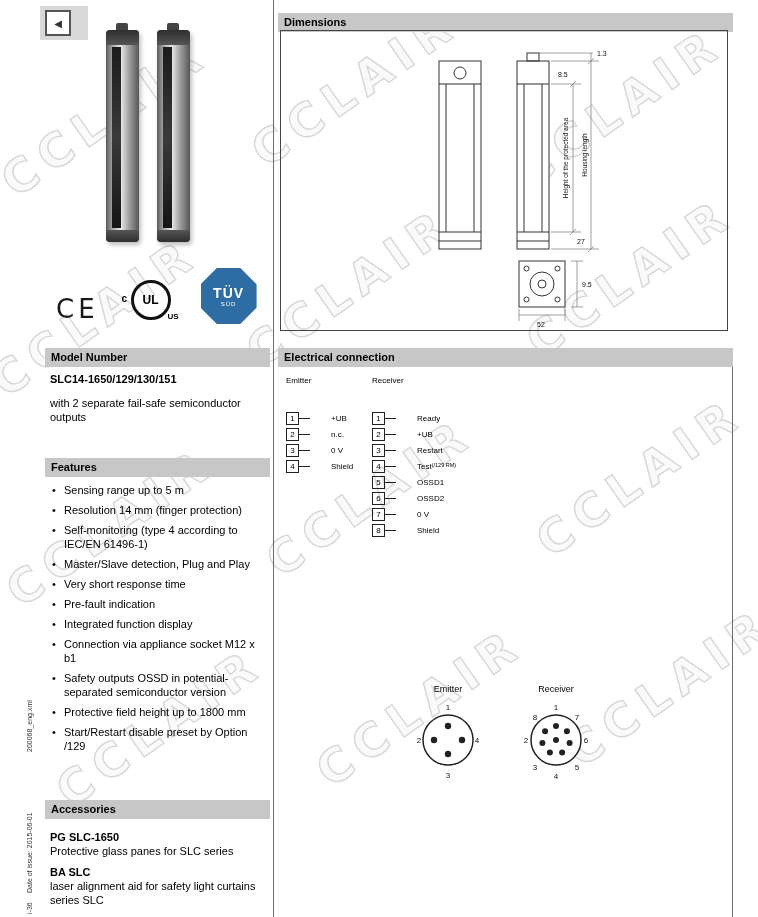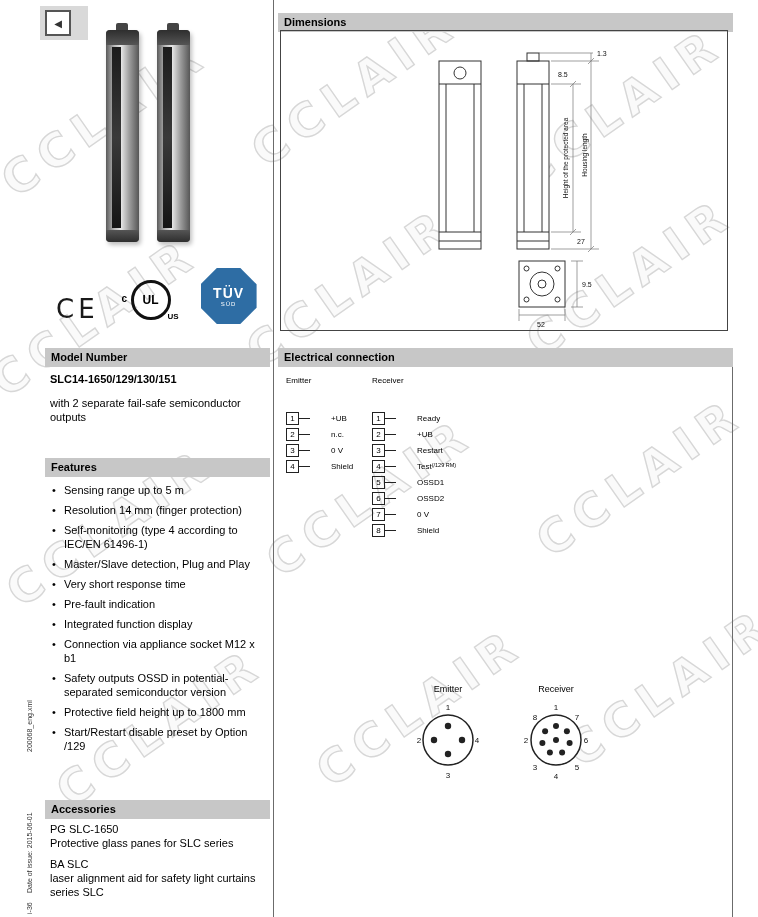--- a/index.html
+++ b/index.html
@@ -64,21 +64,21 @@
   }
   .tuv-main { font-weight:bold; font-size:14px; letter-spacing:1px; }
   .tuv-sub { font-size:6px; letter-spacing:1px; }
   
   .model-title { position:absolute; left:50px; top:373px; font-weight:bold; font-size:11px; z-index:2; }
   .model-desc  { position:absolute; left:50px; top:396px; width:212px; font-size:11px; line-height:1.3; z-index:2; }
   .features { position:absolute; left:50px; top:483px; width:216px; z-index:2; }
   .feature { position:relative; padding-left:14px; margin-bottom:6px; font-size:11px; line-height:14px; }
   .feature::before { content:"\2022"; position:absolute; left:2px; top:0; }
   .accessories { position:absolute; left:50px; top:823px; width:214px; z-index:2; }
-  .acc-name { font-weight:normal; font-size:11px; margin-bottom:1px; }
+  .acc-name { font-weight:bold; font-size:11px; margin-bottom:1px;margin-top:8px; }
   .acc-desc { font-size:11px; line-height:14px; margin-bottom:8px; }
   
   .side-text {
     position:absolute; font-size:7px; color:#333; white-space:nowrap;
     transform:rotate(-90deg); transform-origin:left top; z-index:2;
   }
   
   .dims-box {
     position:absolute; left:280px; top:30px; width:448px; height:301px;
     border:1px solid #444; box-sizing:border-box; background:transparent; z-index:2;

